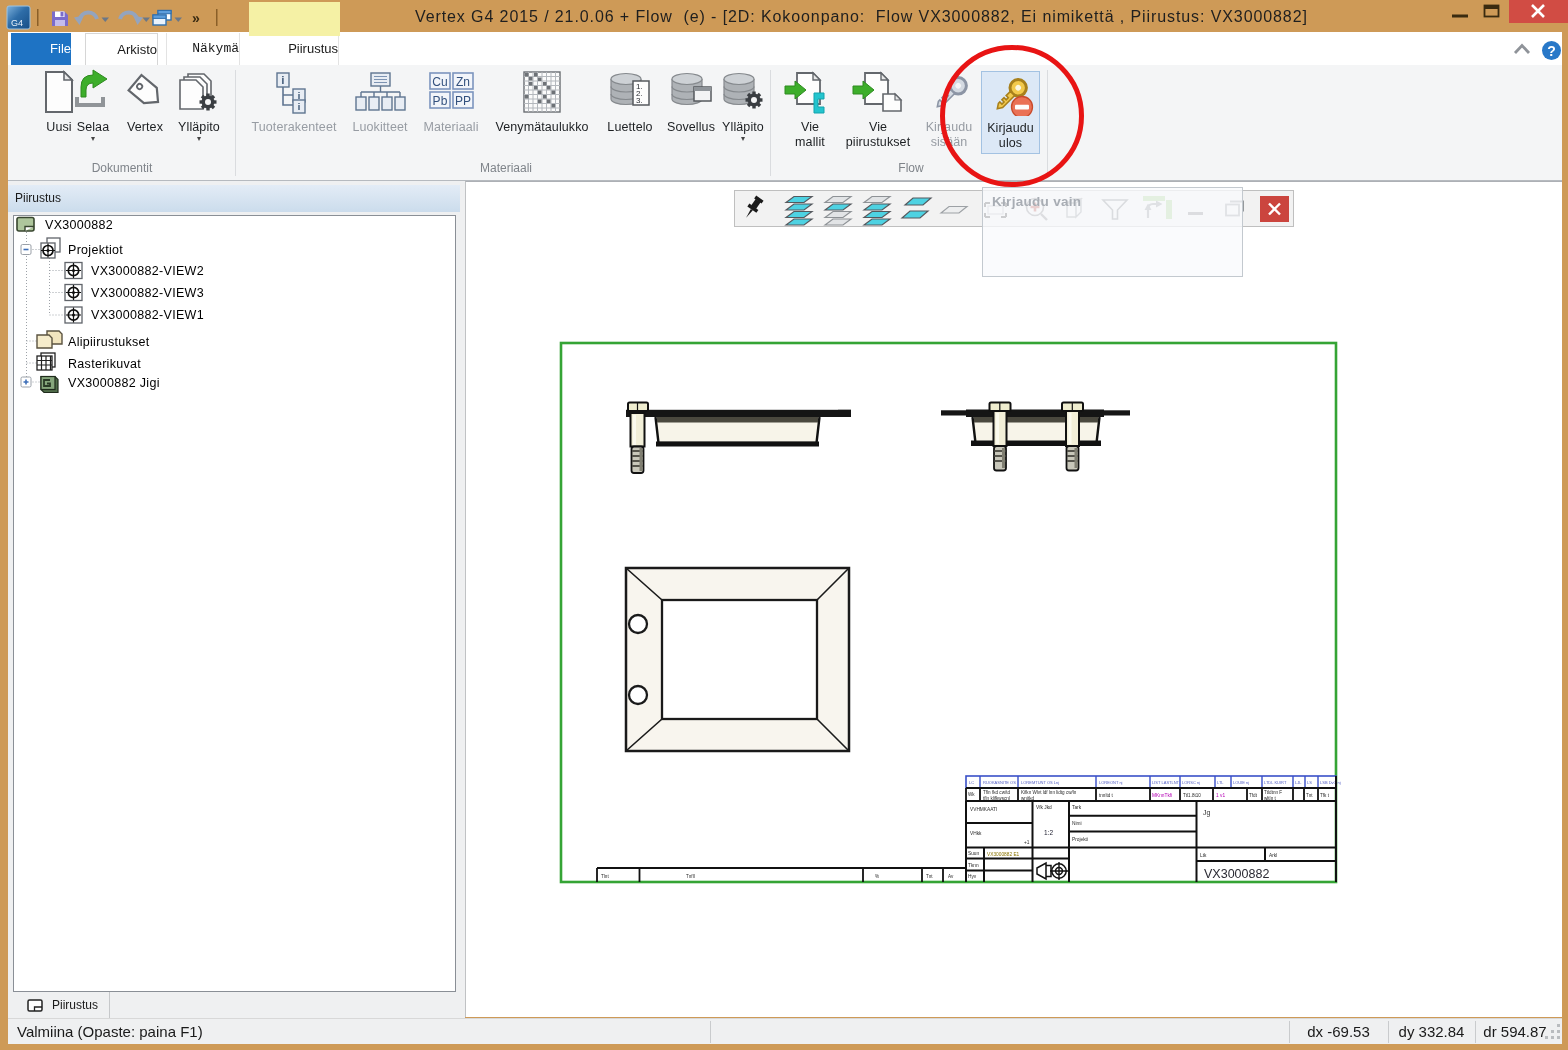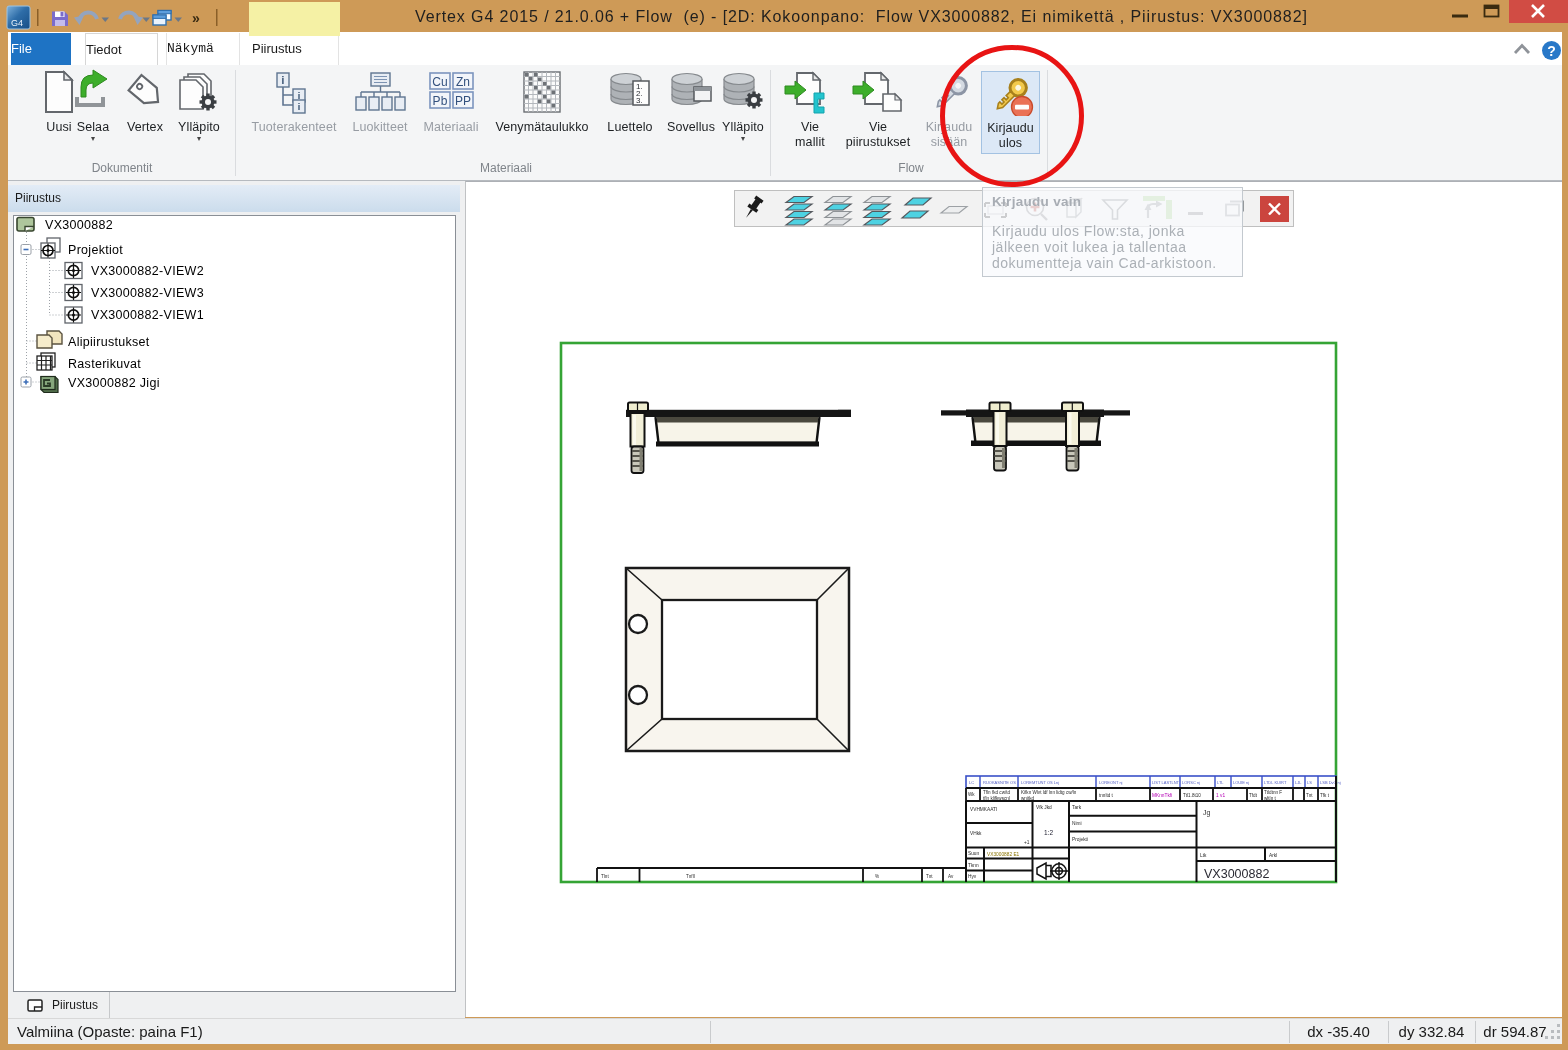--- a/index.html
+++ b/index.html
@@ -7,21 +7,21 @@
 body{font-family:"Liberation Sans",sans-serif;background:#CE9A57;}
 #root{position:absolute;left:0;top:0;width:1568px;height:1050px;}
 .abs{position:absolute;}
 
 #titlebar{position:absolute;left:0;top:0;width:1568px;height:32px;background:#CE9A57;}
 #apptitle{position:absolute;left:415px;top:0;width:910px;height:32px;line-height:33px;text-align:left;font-size:16px;letter-spacing:0.9px;color:#1f1f1f;white-space:nowrap;}
 #ynote{position:absolute;left:249px;top:2px;width:91px;height:34px;background:#F5F1A5;z-index:5;}
 #closebtn{position:absolute;left:1509px;top:0;width:59px;height:23px;background:#D14C44;}
 
 #tabrow{position:absolute;left:8px;top:32px;width:1554px;height:33px;background:#FFFFFF;}
-.tab{position:absolute;top:1px;height:32px;line-height:32px;text-align:left;font-size:13px;color:#1a1a1a;}
+.tab{position:absolute;top:1px;height:32px;line-height:32px;text-align:right;font-size:13px;color:#1a1a1a;}
 #tab-file{left:3px;width:60px;background:#1E73C4;color:#fff;}
 #tab-arkisto{left:77px;width:73px;border-left:1px solid #d6d6d6;border-right:1px solid #d6d6d6;border-top:1px solid #d6d6d6;}
 #tab-nakyma{left:158px;width:74px;border-left:1px solid #e3e3e3;border-right:1px solid #e3e3e3;font-family:Liberation Mono, monospace;}
 #tab-piirustus{left:244px;width:87px;border-right:1px solid #e3e3e3;}
 
 #ribbon{position:absolute;left:8px;top:65px;width:1554px;height:116px;background:#F4F5F6;border-bottom:1px solid #B6BABF;}
 .rsep{position:absolute;top:5px;height:106px;width:1px;background:#DADCDF;}
 .glabel{position:absolute;top:96px;height:16px;font-size:12px;color:#7F848A;text-align:center;}
 .rbtn{position:absolute;top:4px;text-align:center;font-size:12.5px;letter-spacing:0.1px;color:#1c1f22;}
 .rbtn .lbl{margin-top:2px;line-height:15px;}
@@ -98,21 +98,21 @@
 </svg>
 </div>
 <div id="closebtn">
 <svg width="59" height="23" viewBox="0 0 59 23">
   <path d="M23 5 L35 17 M35 5 L23 17" stroke="#fff" stroke-width="2.6"></path>
 </svg>
 </div>
 
 <div id="tabrow">
 <div class="tab" id="tab-file">File</div>
-<div class="tab" id="tab-arkisto">Tiedot</div>
+<div class="tab" id="tab-arkisto">Arkisto</div>
 <div class="tab" id="tab-nakyma">Näkymä</div>
 <div class="tab" id="tab-piirustus">Piirustus</div>
 <div id="tabright">
 <svg width="66" height="33" viewBox="0 0 66 33" style="position:absolute;left:1487px;top:0">
   <path d="M20 21 L27 13.5 L34 21" fill="none" stroke="#8F9399" stroke-width="2.8"></path>
   <circle cx="56.5" cy="18.5" r="9.5" fill="#2878C8"></circle>
   <text x="56.5" y="24" font-size="14" font-weight="bold" fill="#fff" text-anchor="middle" font-family="Liberation Sans">?</text>
 </svg>
 </div>
 </div>
@@ -669,30 +669,29 @@
           <path d="M9 7.5 L20 18.5 M20 7.5 L9 18.5" stroke="#fff" stroke-width="2.4"></path>
         </svg></div>
 </div>
 
 <svg class="abs" style="left:938px;top:42px;z-index:40" width="148" height="148" viewBox="0 0 148 148">
       <ellipse cx="74" cy="74" rx="69.5" ry="68.5" fill="none" stroke="#E81414" stroke-width="5"></ellipse>
     </svg>
 
 <div id="tooltip">
 <div class="tt">Kirjaudu vain</div>
-<div class="tb">Kirjaudu ulos Flow:sta, jonka<br>jälkeen voit lukea ja tallentaa<br>dokumentteja vain Cad-arkistoon.</div>
 </div>
 
 <div id="statusbar">
 <div style="position:absolute;left:17px;top:0;line-height:26px;">Valmiina (Opaste: paina F1)</div>
 <div class="ssep" style="left:710px"></div>
 <div class="ssep" style="left:1289px"></div>
 <div class="ssep" style="left:1388px"></div>
 <div class="ssep" style="left:1475px"></div>
-<div class="scell" style="left:1289px;width:99px;">dx -35.40</div>
+<div class="scell" style="left:1289px;width:99px;">dx -69.53</div>
 <div class="scell" style="left:1388px;width:87px;">dy 332.84</div>
 <div class="scell" style="left:1475px;width:80px;">dr 594.87</div>
 <svg width="22" height="22" viewBox="0 0 22 22" style="position:absolute;left:1543px;top:3px;">
 <g fill="#B9BCBF">
           <rect x="14" y="2" width="3" height="3"></rect>
           <rect x="8" y="8" width="3" height="3"></rect>
           <rect x="14" y="8" width="3" height="3"></rect>
           <rect x="2" y="14" width="3" height="3"></rect>
           <rect x="8" y="14" width="3" height="3"></rect>
           <rect x="14" y="14" width="3" height="3"></rect>

